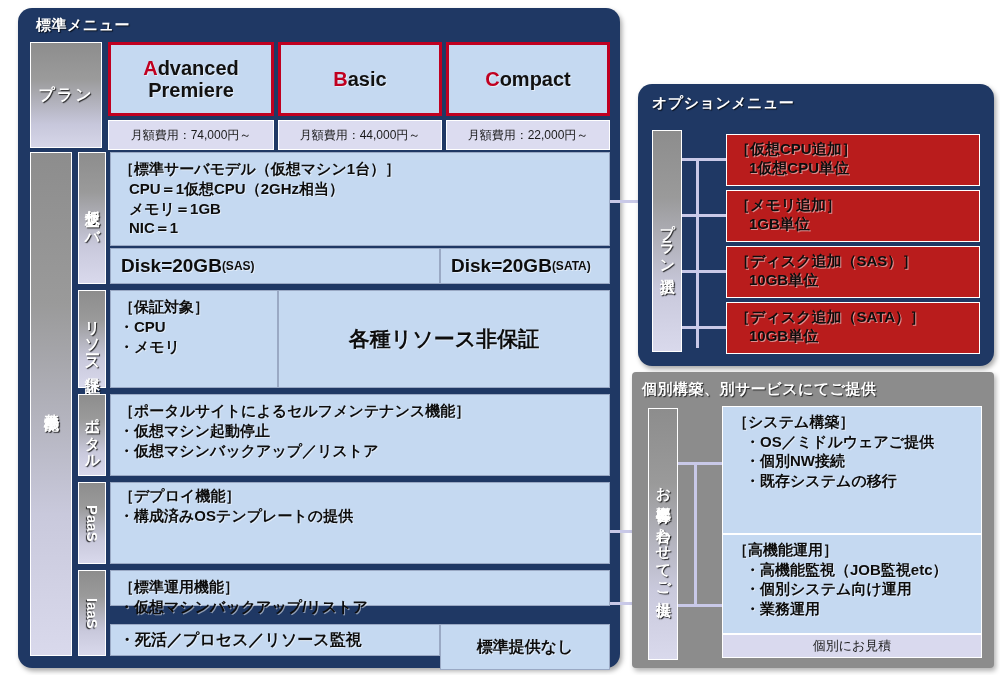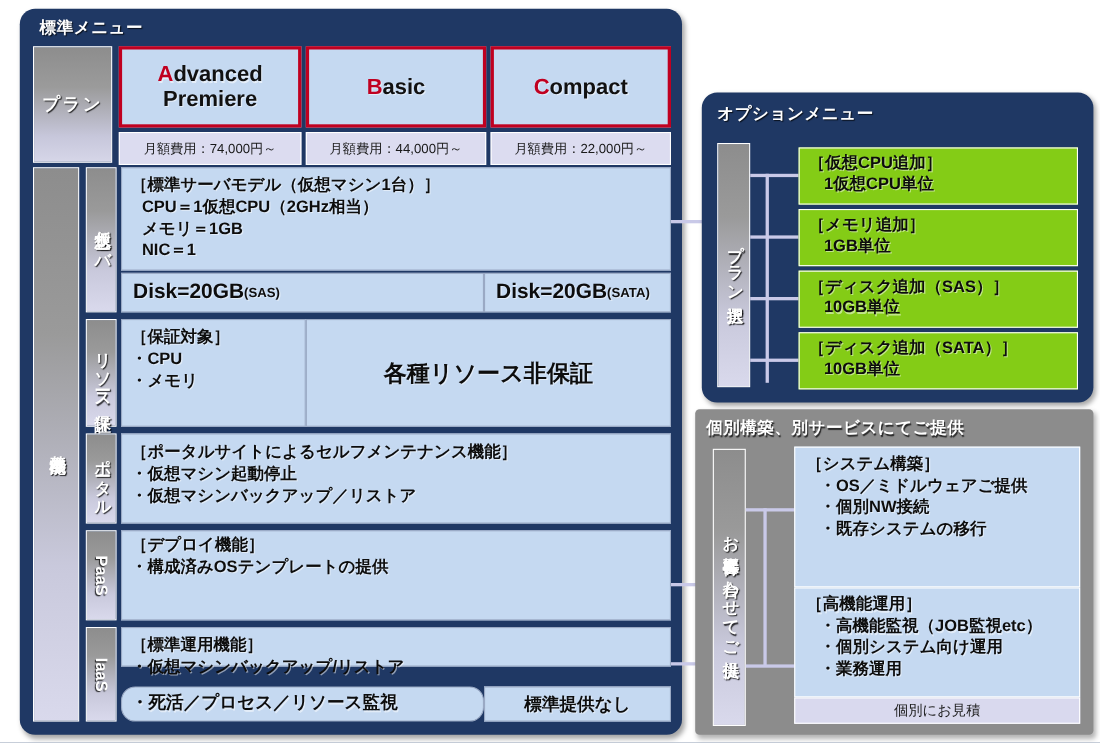--- a/index.html
+++ b/index.html
@@ -86,21 +86,21 @@
   }
   .disk{
     display:flex;align-items:center;
     padding-left:10px;font-size:19px;font-weight:bold;
     text-shadow:1px 1px 0 rgba(255,255,255,.5);
   }
   .disk .sm{font-size:12px;}
 
   
   .optbox{
-    background:#84cc16;border:1px solid #ffffff;
+    background:#b91c1c;border:1px solid #ffffff;
     padding:4px 8px;font-size:15px;font-weight:bold;line-height:1.28;
     color:#0d0d0d;text-shadow:1px 1px 0 rgba(255,255,255,.5);
     box-sizing:border-box;
   }
   .optbox .ind{display:block;padding-left:14px;}
   .custbox{
     background:#c5d9f1;border:1px solid #ffffff;
     padding:5px 10px;font-size:15px;font-weight:bold;line-height:1.3;
     color:#0d0d0d;text-shadow:1px 1px 0 rgba(255,255,255,.5);
     box-sizing:border-box;
@@ -197,22 +197,22 @@
   <div>・構成済みOSテンプレートの提供</div>
 </div>
 
 <div class="abs spine" style="left:78px;top:570px;width:28px;height:86px;">
   <span class="vtext lat">IaaS</span>
 </div>
 <div class="abs cell cell-text" style="left:110px;top:570px;width:500px;height:36px;">
   <div>［標準運用機能］</div>
   <div>・仮想マシンバックアップ/リストア</div>
 </div>
-<div class="abs cell cell-text" style="left:110px;top:624px;width:330px;height:32px;display:flex;align-items:center;font-size:16px;border-radius:13px;">・死活／プロセス／リソース監視</div>
-<div class="abs cell cell-center" style="left:440px;top:624px;width:170px;height:32px;font-size:16px;">標準提供なし</div>
+<div class="abs cell cell-text" style="left:110px;top:624px;width:330px;height:32px;display:flex;align-items:center;font-size:16px;">・死活／プロセス／リソース監視</div>
+<div class="abs cell cell-center" style="left:440px;top:624px;width:170px;height:46px;font-size:16px;">標準提供なし</div>
 
 <div class="abs conn" style="left:610px;top:200px;width:58px;"></div>
 <div class="abs conn" style="left:610px;top:530px;width:52px;"></div>
 <div class="abs conn" style="left:610px;top:602px;width:52px;"></div>
 
 <div class="abs panel-opt"></div>
 <div class="abs panel-title" style="left:652px;top:94px;">オプションメニュー</div>
 
 <div class="abs spine" style="left:652px;top:130px;width:30px;height:222px;">
   <span class="vtext">プラン選択</span>

